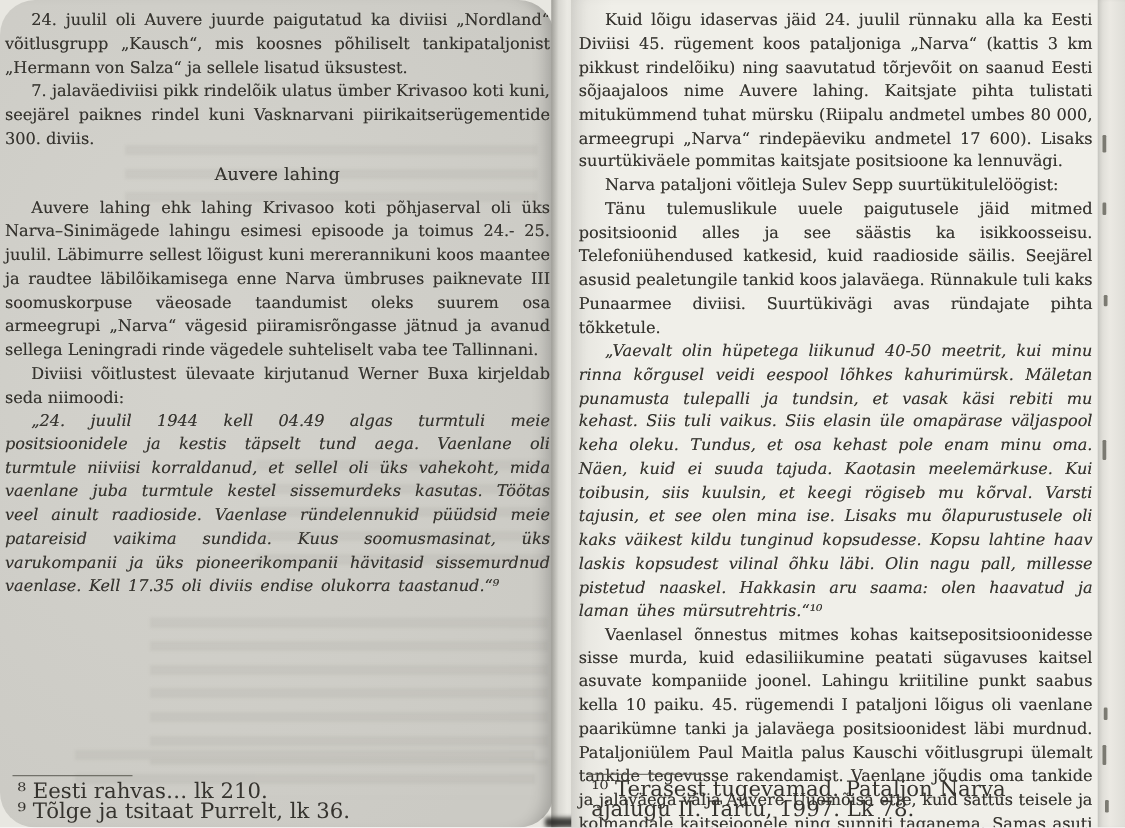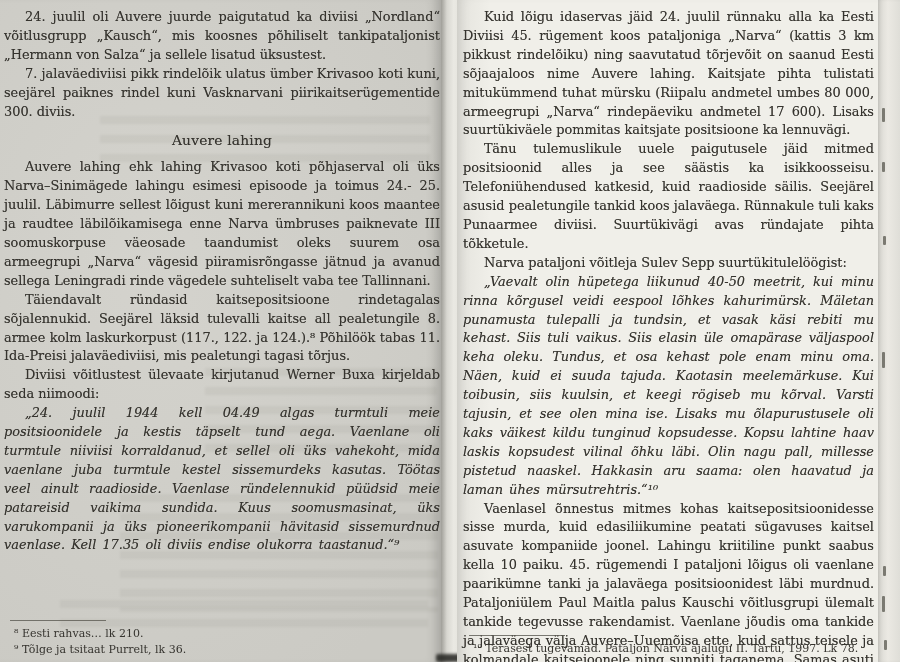--- a/index.html
+++ b/index.html
@@ -8,21 +8,21 @@
     font-family:"DejaVu Serif","Liberation Serif",serif;
     color:var(--ink,#35332e);
     background:#e8e7e1;
   }
   
   .page { position:absolute; top:0; height:662px; overflow:hidden; }
   #left-page {
     left:0; width:443px;
     background:radial-gradient(ellipse at 35% 40%, var(--left-page-bg,#d4d3cd) 0%, #cbcac4 85%);
     box-shadow:inset -14px 0 12px -8px rgba(0,0,0,0.20);
-    padding:0; box-sizing:border-box;
+    padding:0; box-sizing:border-box;border-radius:28px;
   }
   #right-page {
     left:457px; width:473px;
     background:linear-gradient(to right, #e4e3dd 0%, var(--right-page-bg,#f0efe9) 7%, var(--right-page-bg,#f0efe9) 100%);
     box-shadow:inset 10px 0 12px -7px rgba(0,0,0,0.12);
     box-sizing:border-box;
   }
   #gutter {
     position:absolute; top:0; left:441px; width:17px; height:662px;
     background:linear-gradient(to right, #9f9e98 0%, #d8d7d1 35%, #eae9e3 75%, #e6e5df 100%);
@@ -46,21 +46,21 @@
   }
   #left-col  { left:4px;  width:436px; }
   #right-col { left:6px;  width:411px; }
   .para   { margin:0; text-indent:21px; }
   .italic { font-style:italic; word-spacing:2px; }
   .heading {
     text-indent:0; text-align:center; font-weight:normal;
     font-size:13.8px; margin:10px 0 8px 0; letter-spacing:.2px;
   }
   
-  .footnotes { position:absolute; left:0; width:98%; font-size:11px; line-height:15.5px; }
+  .footnotes { position:absolute; left:0; width:98%; font-size:17px; line-height:15.5px; }
   #left-footnotes  { left:4px; bottom:5px; width:420px; }
   #right-footnotes { left:6px; bottom:6px; width:405px; }
   .fn-rule { width:96px; height:1px; background:#5b5a53; margin:0 0 5px 6px; opacity:.8; }
   .fn { margin:0; padding-left:10px; }
   
   .ghost {
     position:absolute; pointer-events:none; filter:blur(1.3px); opacity:.5;
     background:repeating-linear-gradient(to bottom,
       rgba(108,106,98,.16) 0 8px, rgba(108,106,98,0) 8px 18.9px);
   }
@@ -84,21 +84,20 @@
 
         <p class="para">24. juulil oli Auvere juurde paigutatud ka diviisi „Nordland“ võitlusgrupp „Kausch“, mis koosnes põhiliselt tankipataljonist „Hermann von Salza“ ja sellele lisatud üksustest.</p>
 
         <p class="para">7. jalaväediviisi pikk rindelõik ulatus ümber Krivasoo koti kuni, seejärel paiknes rindel kuni Vasknarvani piirikaitserügementide 300. diviis.</p>
 
         <p class="para heading">Auvere lahing</p>
 
         <p class="para">Auvere lahing ehk lahing Krivasoo koti põhjaserval oli üks Narva–Sinimägede lahingu esimesi episoode ja toimus 24.- 25. juulil. Läbimurre sellest lõigust kuni mererannikuni koos maantee ja raudtee läbilõikamisega enne Narva ümbruses paiknevate III soomuskorpuse väeosade taandumist oleks suurem osa armeegrupi „Narva“ vägesid piiramisrõngasse jätnud ja avanud sellega Leningradi rinde vägedele suhteliselt vaba tee Tallinnani.</p>
 
 
-        <p class="para">Täiendavalt ründasid kaitsepositsioone rindetagalas sõjalennukid. Seejärel läksid tulevalli kaitse all pealetungile 8. armee kolm laskurkorpust (117., 122. ja 124.).⁸ Põhilöök tabas 11. Ida-Preisi jalaväediviisi, mis pealetungi tagasi tõrjus.</p>
 
         <p class="para">Diviisi võitlustest ülevaate kirjutanud Werner Buxa kirjeldab seda niimoodi:</p>
 
         <p class="para italic">„24. juulil 1944 kell 04.49 algas turmtuli meie positsioonidele ja kestis täpselt tund aega. Vaenlane oli turmtule niiviisi korraldanud, et sellel oli üks vahekoht, mida vaenlane juba turmtule kestel sissemurdeks kasutas. Töötas veel ainult raadioside. Vaenlase ründelennukid püüdsid meie patareisid vaikima sundida. Kuus soomusmasinat, üks varukompanii ja üks pioneerikompanii hävitasid sissemurdnud vaenlase. Kell 17.35 oli diviis endise olukorra taastanud.“⁹</p>
       </div>
 
     <div class="footnotes" id="left-footnotes">
       <div class="fn-rule"></div>
       <div>
 
@@ -110,23 +109,23 @@
   </section>
 
   <div id="gutter"></div>
   <div id="gutter-shadow-blob"></div>
 
   <section class="page" id="right-page">
     <div class="text-col" id="right-col">
 
         <p class="para">Kuid lõigu idaservas jäid 24. juulil rünnaku alla ka Eesti Diviisi 45. rügement koos pataljoniga „Narva“ (kattis 3 km pikkust rindelõiku) ning saavutatud tõrjevõit on saanud Eesti sõjaajaloos nime Auvere lahing. Kaitsjate pihta tulistati mitukümmend tuhat mürsku (Riipalu andmetel umbes 80 000, armeegrupi „Narva“ rindepäeviku andmetel 17 600). Lisaks suurtükiväele pommitas kaitsjate positsioone ka lennuvägi.</p>
 
+        <p class="para">Narva pataljoni võitleja Sulev Sepp suurtükitulelöögist:</p>
+
         <p class="para">Tänu tulemuslikule uuele paigutusele jäid mitmed positsioonid alles ja see säästis ka isikkoosseisu. Telefoniühendused katkesid, kuid raadioside säilis. Seejärel asusid pealetungile tankid koos jalaväega. Rünnakule tuli kaks Punaarmee diviisi. Suurtükivägi avas ründajate pihta tõkketule.</p>
-
-        <p class="para">Narva pataljoni võitleja Sulev Sepp suurtükitulelöögist:</p>
 
         <p class="para italic">„Vaevalt olin hüpetega liikunud 40-50 meetrit, kui minu rinna kõrgusel veidi eespool lõhkes kahurimürsk. Mäletan punamusta tulepalli ja tundsin, et vasak käsi rebiti mu kehast. Siis tuli vaikus. Siis elasin üle omapärase väljaspool keha oleku. Tundus, et osa kehast pole enam minu oma. Näen, kuid ei suuda tajuda. Kaotasin meelemärkuse. Kui toibusin, siis kuulsin, et keegi rögiseb mu kõrval. Varsti tajusin, et see olen mina ise. Lisaks mu õlapurustusele oli kaks väikest kildu tunginud kopsudesse. Kopsu lahtine haav laskis kopsudest vilinal õhku läbi. Olin nagu pall, millesse pistetud naaskel. Hakkasin aru saama: olen haavatud ja laman ühes mürsutrehtris.“¹⁰</p>
 
 
         <p class="para">Vaenlasel õnnestus mitmes kohas kaitsepositsioonidesse sisse murda, kuid edasiliikumine peatati sügavuses kaitsel asuvate kompaniide joonel. Lahingu kriitiline punkt saabus kella 10 paiku. 45. rügemendi I pataljoni lõigus oli vaenlane paarikümne tanki ja jalaväega positsioonidest läbi murdnud. Pataljoniülem Paul Maitla palus Kauschi võitlusgrupi ülemalt tankide tegevusse rakendamist. Vaenlane jõudis oma tankide ja jalaväega välja Auvere–Uuemõisa ette, kuid sattus teisele ja kolmandale kaitsejoonele ning sunniti taganema. Samas asuti tankide ja suurtükitule toetusel juba ka üldisele vasturünnakule.</p>
       </div>
 
     <div class="footnotes" id="right-footnotes">
       <div class="fn-rule"></div>
       <div>

